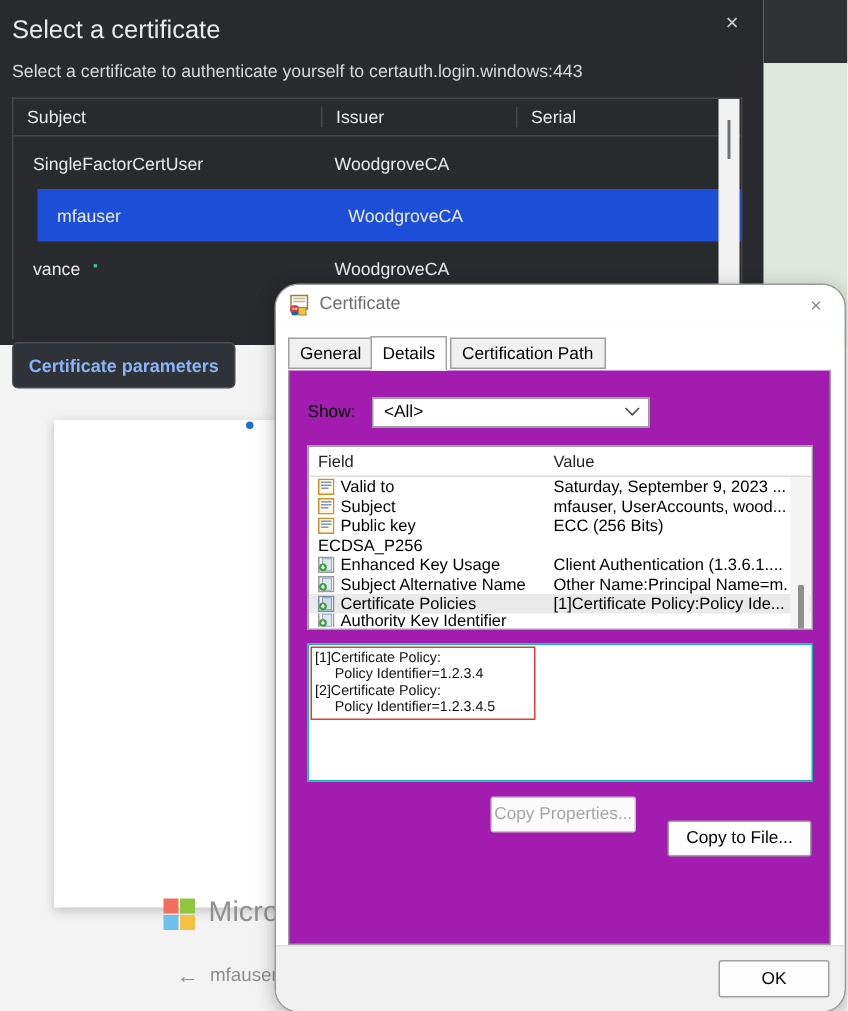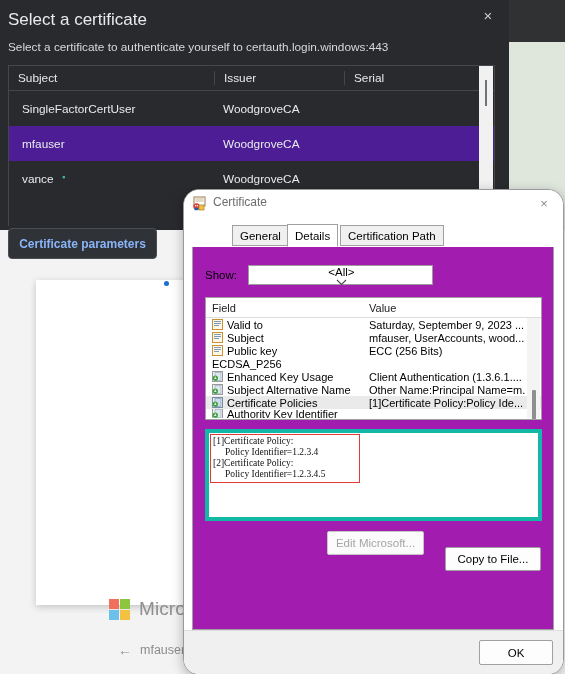--- a/index.html
+++ b/index.html
@@ -45,21 +45,21 @@
   }
   .certpick-title{position:absolute;left:8px;top:10px;font-size:17px;color:#e8eaed;font-weight:400;}
   .certpick-sub{position:absolute;left:8px;top:40px;font-size:11.8px;color:#d7d9dc;}
   .certpick-table{position:absolute;left:8px;top:65px;width:485px;border:1px solid #44464a;border-bottom:none;}
   .cp-head{display:flex;height:24px;align-items:center;border-bottom:1px solid #44464a;}
   .cp-head div{font-size:11.8px;color:#e8eaed;padding-left:9px;box-sizing:border-box;}
   .cp-c1{width:205px;}
   .cp-c2{width:130px;border-left:1px solid #44464a;}
   .cp-c3{width:150px;border-left:1px solid #44464a;}
   .cp-row{display:flex;height:35px;align-items:center;justify-content:center;}
-  .cp-row.sel{background:#4c1d95;}
+  .cp-row.sel{background:#1d4ed8;margin-left:16px;}
   .cp-row div{font-size:11.8px;padding-left:13px;box-sizing:border-box;color:#e8eaed;}
   .cp-row .cp-c2,.cp-row .cp-c3{border-left:none;padding-left:9px;}
   .cp-partial{height:30px;}
   .cp-caret{position:absolute;left:62px;top:172px;font-size:9px;color:#43b8b0;}
   .cp-scroll{position:absolute;left:479px;top:66px;width:14px;height:124px;background:#f1f1f1;}
   .cp-thumb{position:absolute;left:485px;top:80px;width:2px;height:26px;background:#6f7276;}
   .certinfo-btn{
     position:absolute;left:8px;top:228px;width:147px;height:29px;
     background:#2f3236;border:1px solid #4a4d52;border-radius:4px;
     display:flex;align-items:center;justify-content:center;
@@ -71,39 +71,39 @@
     position:absolute;left:183px;top:189px;width:379px;height:484px;
     background:#f0f0f0;border:1px solid #9a9a9a;border-radius:16px;
     box-shadow:0 3px 12px rgba(0,0,0,.28);
     font-family:"Liberation Sans", sans-serif;
     overflow:hidden;
   }
   .cd-titlebar{height:27px;background:#ffffff;position:relative;border-bottom:none;}
   .cd-icon{position:absolute;left:8px;top:6px;width:15px;height:15px;}
   .cd-title{position:absolute;left:29px;top:5px;font-size:12px;color:#6d6d6d;}
   .cd-close{position:absolute;right:4px;top:3px;width:30px;height:21px;display:flex;align-items:center;justify-content:center;font-size:13px;color:#8a8a8a;cursor:default;}
-  .cd-body{position:absolute;left:0;top:27px;right:0;bottom:0;background:#ffffff;padding-left:40px;}
+  .cd-body{position:absolute;left:0;top:27px;right:0;bottom:0;background:#ffffff;}
 
   .tabstrip{position:relative;height:22px;margin:8px 0 0 8px;}
   .tab{
     position:absolute;top:0;height:21px;box-sizing:border-box;
     border:1px solid #a0a0a0;background:#f0f0f0;
     font-size:11.5px;color:#000;display:flex;align-items:center;padding:0 7px;
     cursor:default;
   }
   .tab.active{background:#ffffff;border-bottom:1px solid #ffffff;z-index:3;top:-1px;height:23px;}
 
   .panel{position:absolute;left:8px;top:30px;right:9px;bottom:44px;border:1px solid #a0a0a0;border-top:none;background:#a21caf;}
 
   .showrow{position:absolute;left:12px;top:18px;display:flex;align-items:center;gap:11px;}
   .showlbl{font-size:11.5px;color:#000;}
   .combo{
     width:185px;height:20px;border:1px solid #9c9c9c;background:#fff;
     display:flex;align-items:center;justify-content:space-between;
-    padding:0 5px 0 7px;box-sizing:border-box;font-size:11.5px;color:#000;cursor:default;flex-direction:column;
+    padding:0 5px 0 7px;box-sizing:border-box;font-size:11.5px;color:#000;cursor:default;
   }
   .combo .chev{font-size:9px;color:#4a4a4a;}
 
   .fieldbox{
     position:absolute;left:12px;top:50px;width:337px;height:123px;
     border:1px solid #a0a0a0;background:#fff;box-sizing:border-box;overflow:hidden;
   }
   .fb-head{display:flex;height:19px;border-bottom:1px solid #dcdcdc;background:#fff;}
   .fb-head div{font-size:11px;color:#222;padding-left:6px;box-sizing:border-box;display:flex;align-items:center;}
   .fb-c1{width:157px;}
@@ -112,22 +112,22 @@
   .fb-row.sel{background:#eaeaea;}
   .fb-row .fb-c1{display:flex;align-items:center;gap:4px;padding-left:6px;font-size:11px;color:#000;width:157px;box-sizing:border-box;}
   .fb-row .fb-c2{font-size:11px;color:#000;padding-left:6px;width:163px;box-sizing:border-box;white-space:nowrap;overflow:hidden;}
   .fb-clip{height:9px;overflow:hidden;}
   .ficon{width:11px;height:11px;flex:0 0 11px;position:relative;}
   .fb-scroll{position:absolute;right:1px;top:20px;width:13px;bottom:1px;background:#f4f4f4;}
   .fb-thumb{position:absolute;right:4px;top:72px;width:4px;height:40px;background:#8f8f8f;border-radius:1px;}
 
   .valuebox{
     position:absolute;left:12px;top:182px;width:337px;height:92px;
-    border:4px solid #14b8a6;background:#fff;box-sizing:border-box;
-    font-family:Liberation Serif, serif;
+    border:1px solid #14b8a6;background:#fff;box-sizing:border-box;
+    font-family:Liberation Sans, sans-serif;
   }
   .redbox{
     position:absolute;left:1px;top:1px;width:150px;
     border:1px solid #e03a3a;box-sizing:border-box;padding:1px 2px 2px 2px;
   }
   .vline{font-size:9.5px;color:#111;line-height:11px;white-space:pre;}
 
   .btnrow{position:absolute;left:12px;right:12px;top:284px;height:22px;}
   .wbtn{
     position:absolute;height:22px;border:1px solid #a0a0a0;background:#fdfdfd;border-radius:2px;
@@ -366,21 +366,21 @@
         <div class="valuebox">
           <div class="redbox">
             <div class="vline">[1]Certificate Policy:</div>
             <div class="vline">     Policy Identifier=1.2.3.4</div>
             <div class="vline">[2]Certificate Policy:</div>
             <div class="vline">     Policy Identifier=1.2.3.4.5</div>
           </div>
         </div>
 
         <div class="btnrow">
-          <div class="wbtn disabled btn-edit">Edit Microsoft...</div>
+          <div class="wbtn disabled btn-edit">Copy Properties...</div>
           <div class="wbtn btn-copy">Copy to File...</div>
         </div>
       </div>
 
       <div class="footer">
         <div class="btn-ok">OK</div>
       </div>
     </div>
   </div>
 

